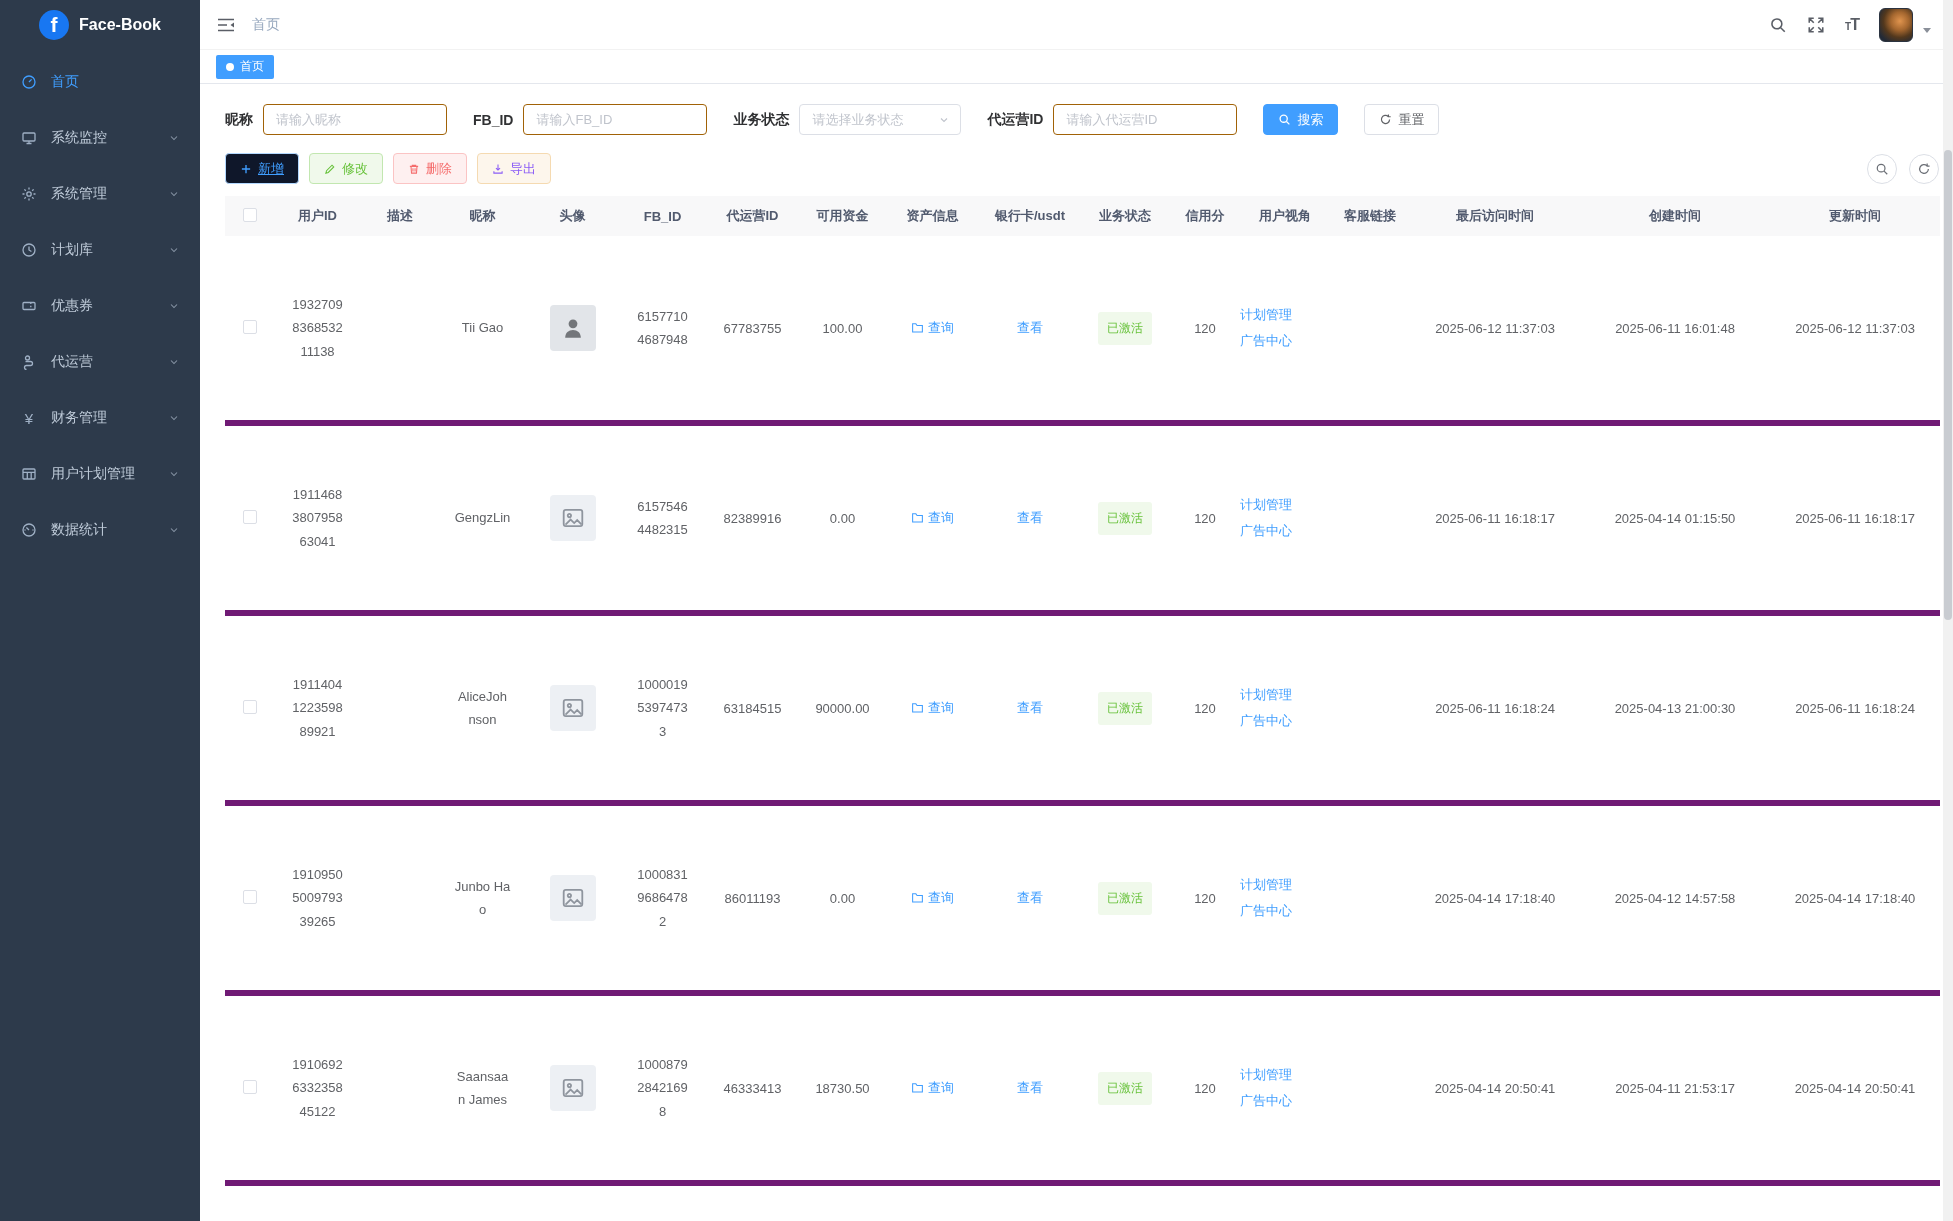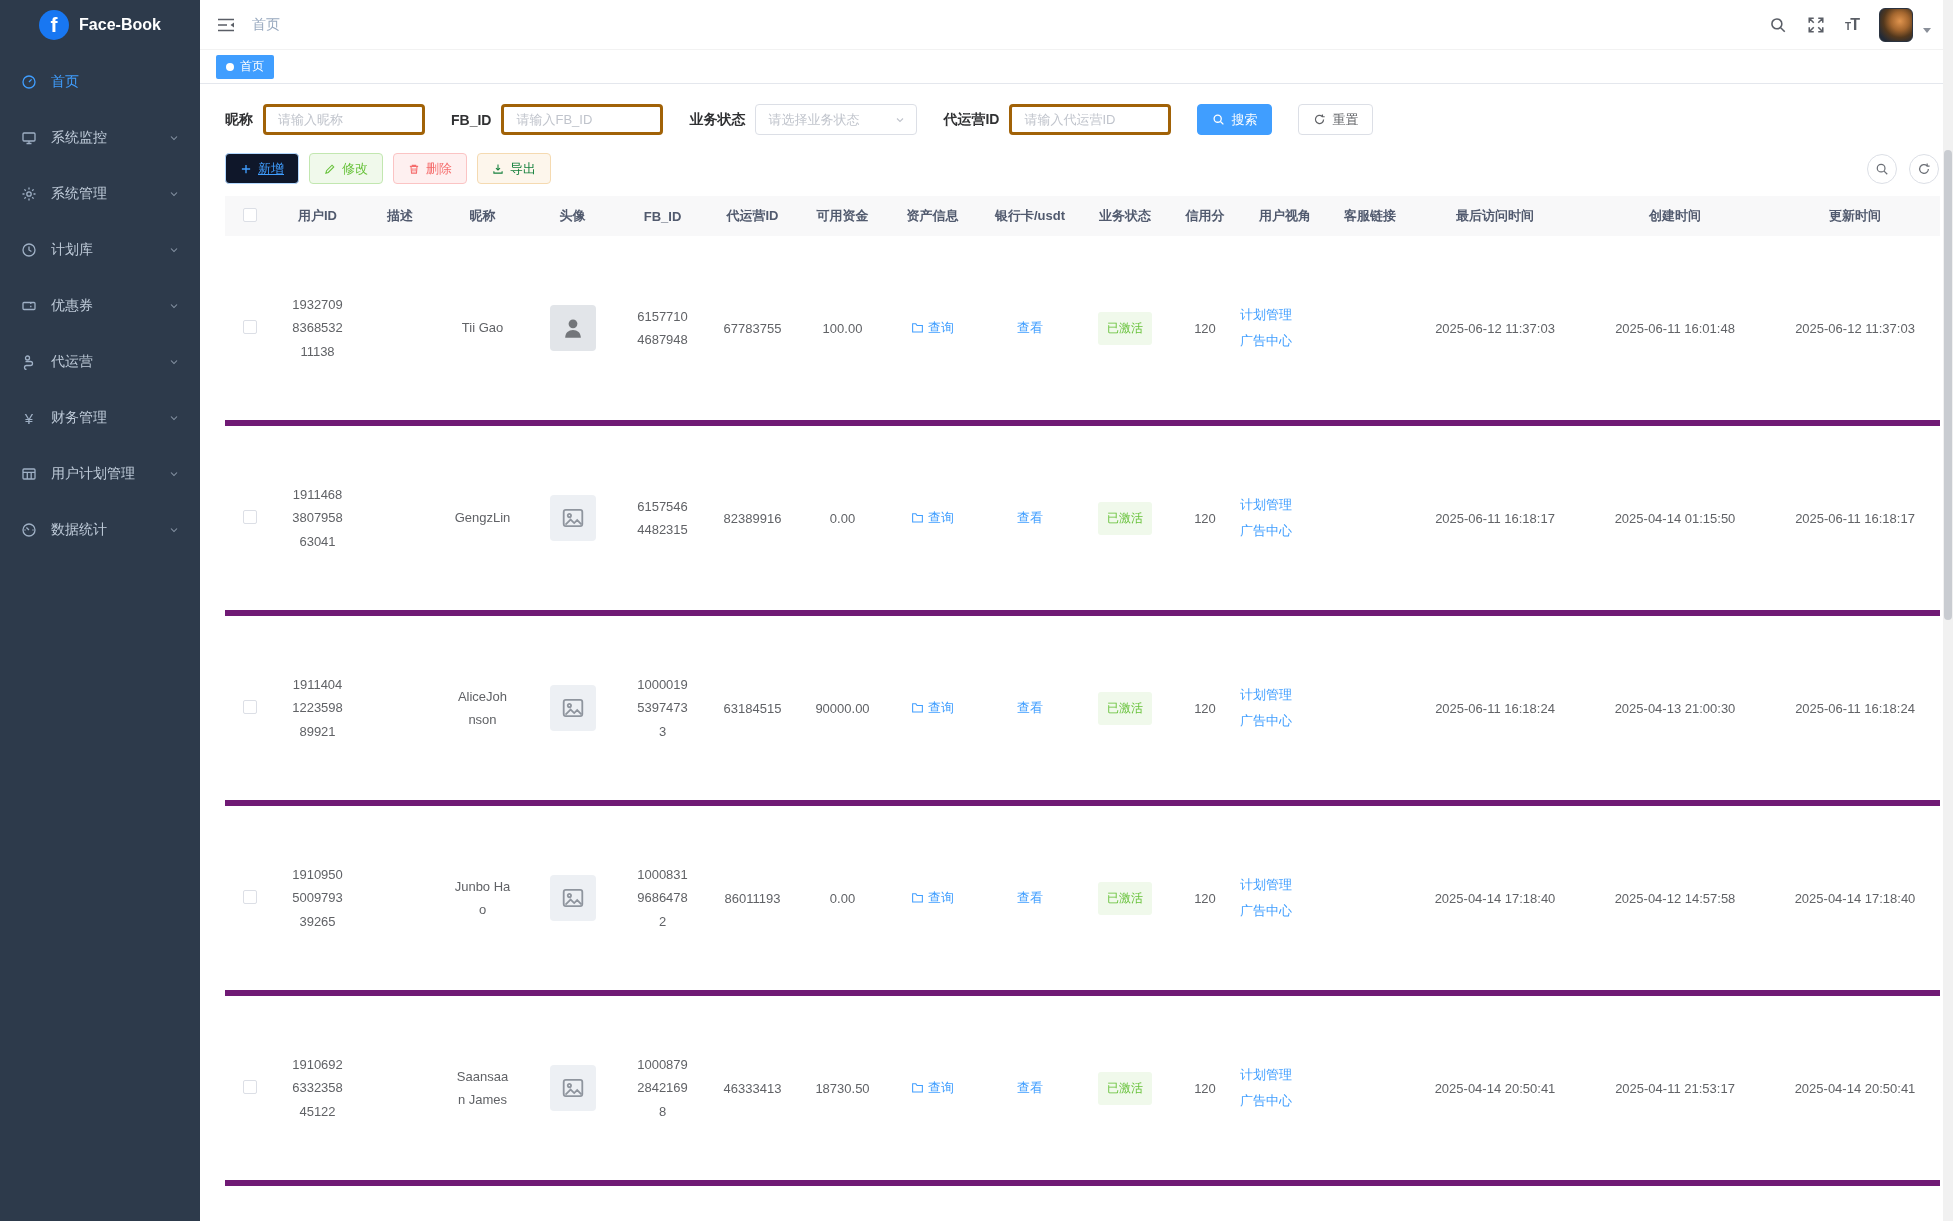--- a/index.html
+++ b/index.html
@@ -46,39 +46,39 @@
   .tag { height:24px; background:#409eff; color:#fff; font-size:12px; border-radius:2px;
          display:inline-flex; align-items:center; gap:6px; padding:0 10px; cursor:pointer; }
   .tag .dot { width:8px; height:8px; border-radius:50%; background:#fff; }
 
   
   .content { padding:20px 14px 0 25px; flex:1; }
 
   .filter-row { display:flex; align-items:center; gap:26px; margin-bottom:18px; }
   .f-group { display:flex; align-items:center; gap:10px; }
   .f-label { font-size:14px; font-weight:700; color:#303133; white-space:nowrap; }
-  .f-input { width:162px; height:31px; border:3px solid #a16207; border-radius:4px;
+  .f-input { width:184px; height:31px; border:1px solid #a16207; border-radius:4px;
              padding:0 12px; font-size:13px; color:#606266; outline:none;
              font-family:"Liberation Sans","DejaVu Sans",sans-serif; }
   .f-input::placeholder { color:#c0c4cc; }
   .f-select { width:162px; height:31px; border:1px solid #dcdfe6; border-radius:4px;
              padding:0 10px 0 12px; font-size:13px; color:#c0c4cc; display:flex;
              align-items:center; justify-content:space-between; cursor:pointer; background:#fff; }
   .f-select .sel-caret { color:#c0c4cc; display:inline-flex; }
   .btn { height:31px; border-radius:4px; font-size:13px; display:inline-flex; align-items:center;
          gap:6px; padding:0 14px; cursor:pointer; border:1px solid transparent; white-space:nowrap;
          font-family:"Liberation Sans","DejaVu Sans",sans-serif; }
   .btn-primary { background:#409eff; color:#fff; border-color:#409eff; }
   .btn-plain   { background:#fff; color:#606266; border-color:#dcdfe6;align-items:center; }
 
   .toolbar-row { display:flex; align-items:center; gap:10px; margin-bottom:12px; }
   .btn-soft-blue   { background:#0f172a; border-color:#b3d8ff; color:#409eff;text-decoration:underline; }
   .btn-soft-green  { background:#f0f9eb; border-color:#c2e7b0; color:#67c23a; }
   .btn-soft-red    { background:#fef0f0; border-color:#fbc4c4; color:#f56c6c; }
-  .btn-soft-orange { background:#fdf6ec; border-color:#f5dab1; color:#15803d; }
+  .btn-soft-orange { background:#fdf6ec; border-color:#f5dab1; color:#8b5cf6; }
   .circle-btn { width:30px; height:30px; border-radius:50%; border:1px solid #dcdfe6; background:#fff;
                 display:inline-flex; align-items:center; justify-content:center; color:#6b6f76; cursor:pointer; }
   .circle-btn:first-of-type { margin-left:auto; }
   .toolbar-spacer { margin-left:auto; display:flex; gap:12px; }
 
   
   .table { width:1715px; font-size:13px; }
   .thead, .trow { display:grid; align-items:center; text-align:center;
     grid-template-columns:50px 85px 80px 85px 95px 85px 95px 85px 95px 100px 90px 70px 90px 80px 170px 190px 170px; }
   .thead { height:40px; background:#f8f8f9; color:#515a6e; font-weight:700; }

